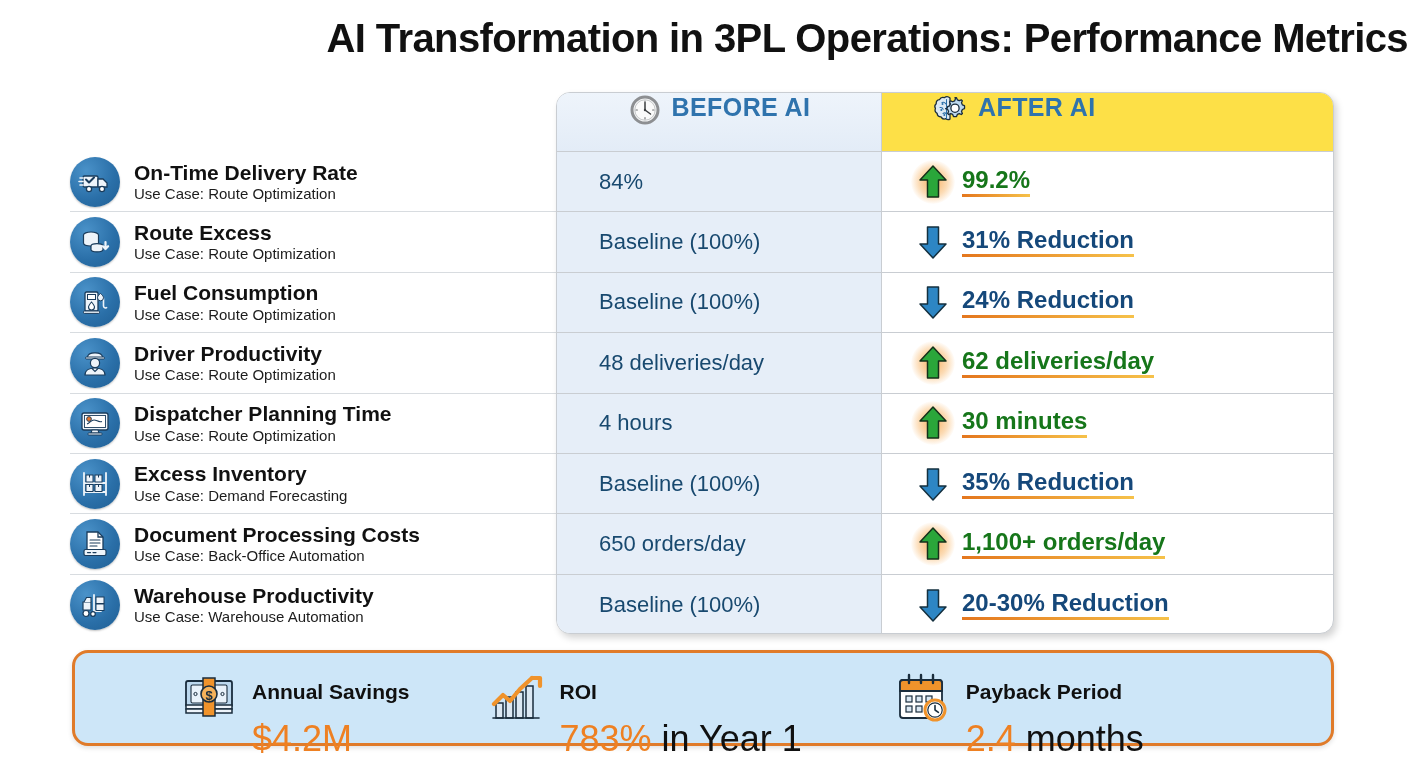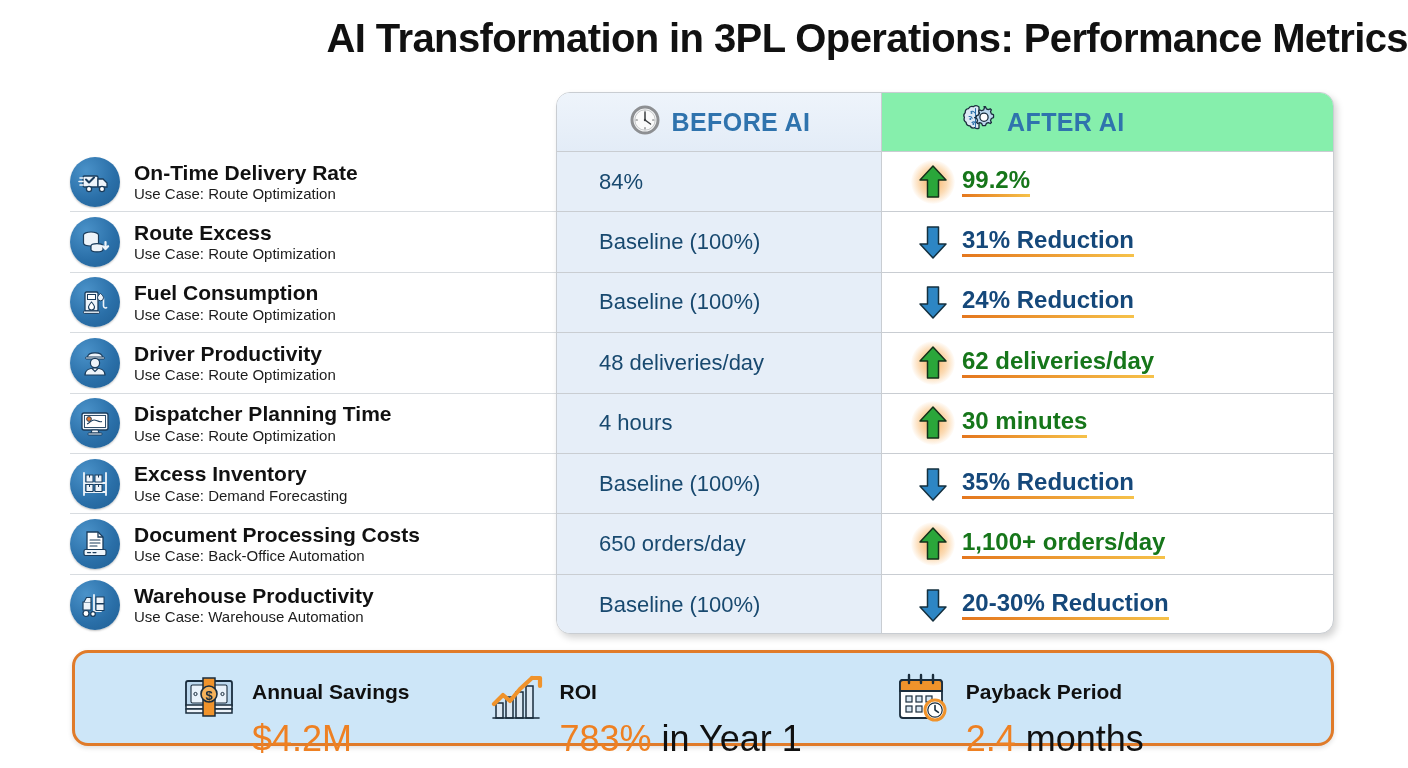--- a/index.html
+++ b/index.html
@@ -35,26 +35,26 @@
     position:absolute;left:0;top:0;width:325px;height:100%;
     background:#e6eef8;
   }
   .thead{
     position:absolute;left:0;top:0;width:778px;height:59px;
     display:flex;
     border-bottom:1px solid #c9cdd2;
     box-sizing:border-box;
   }
   .th{
-    display:flex;align-items:center;justify-content:center;
+    display:flex;justify-content:center;
     gap:10px;
     box-sizing:border-box;
   }
   .th-before{width:325px;background:linear-gradient(180deg,#eef4fb,#e3ecf7);border-right:1px solid #c9cdd2;}
-  .th-after{width:452px;background:#86efac;justify-content:flex-start;padding-left:79px;}
+  .th-after{width:452px;background:#fde047;justify-content:flex-start;padding-left:50px;}
   .th-label{
     font-size:25px;font-weight:bold;color:#2f73ad;letter-spacing:0.4px;
   }
 
   
   .rows{
     position:absolute;left:0;top:59px;width:778px;
   }
   .trow{display:flex;height:60.4px;box-sizing:border-box;border-bottom:1px solid #c9cdd2;}
   .trow:last-child{border-bottom:none;}

